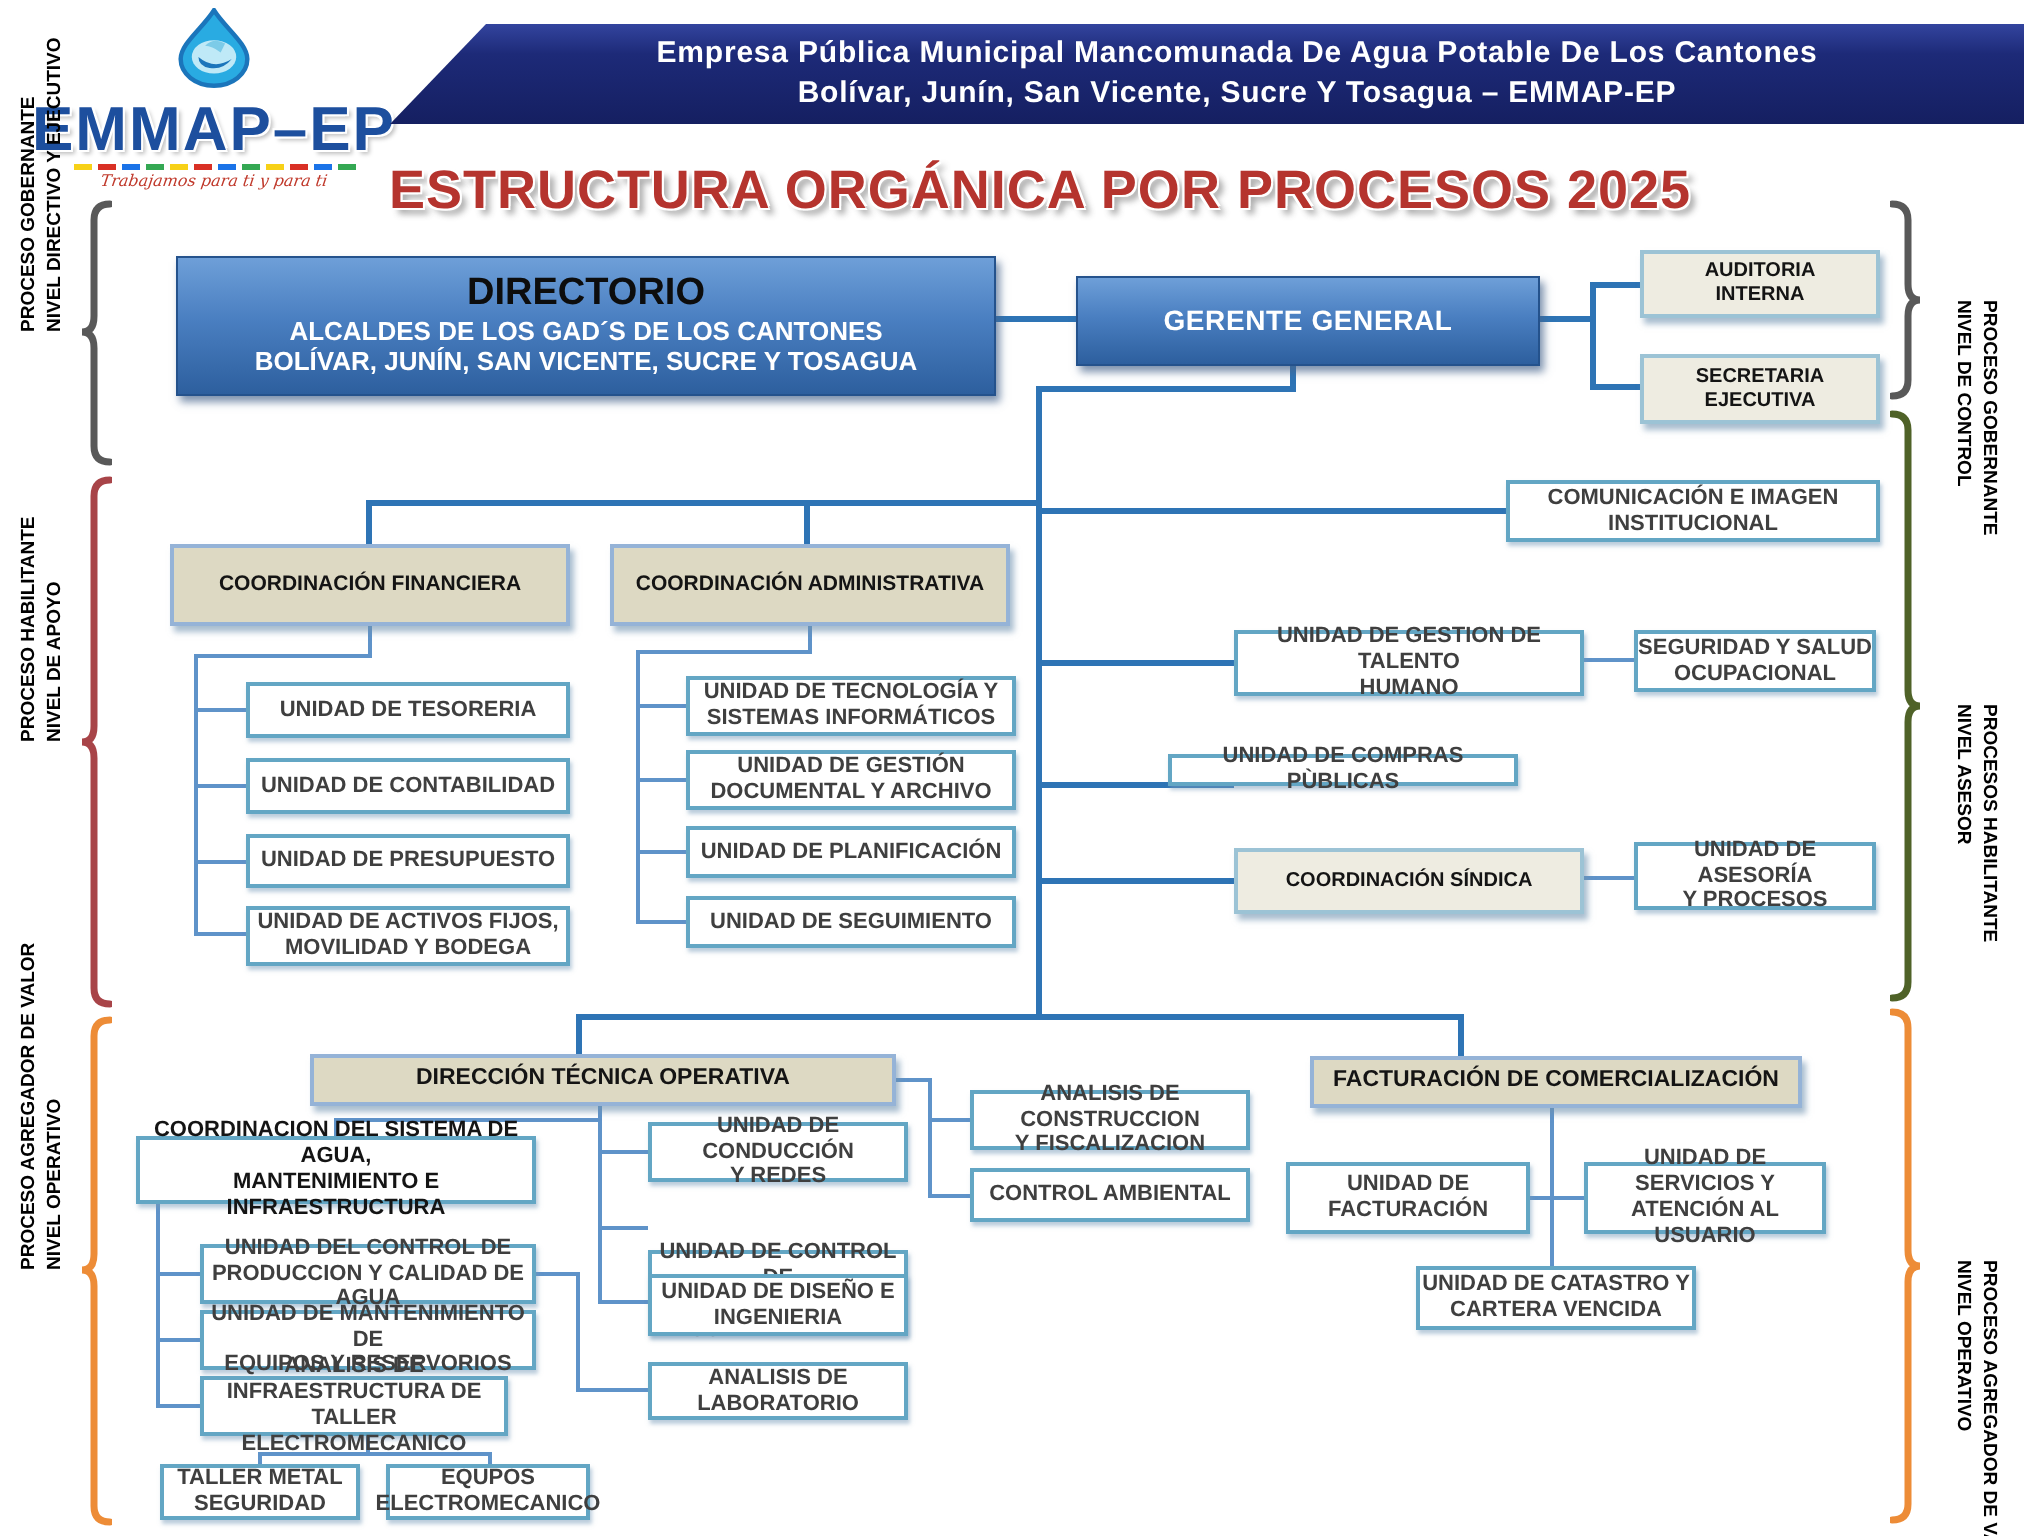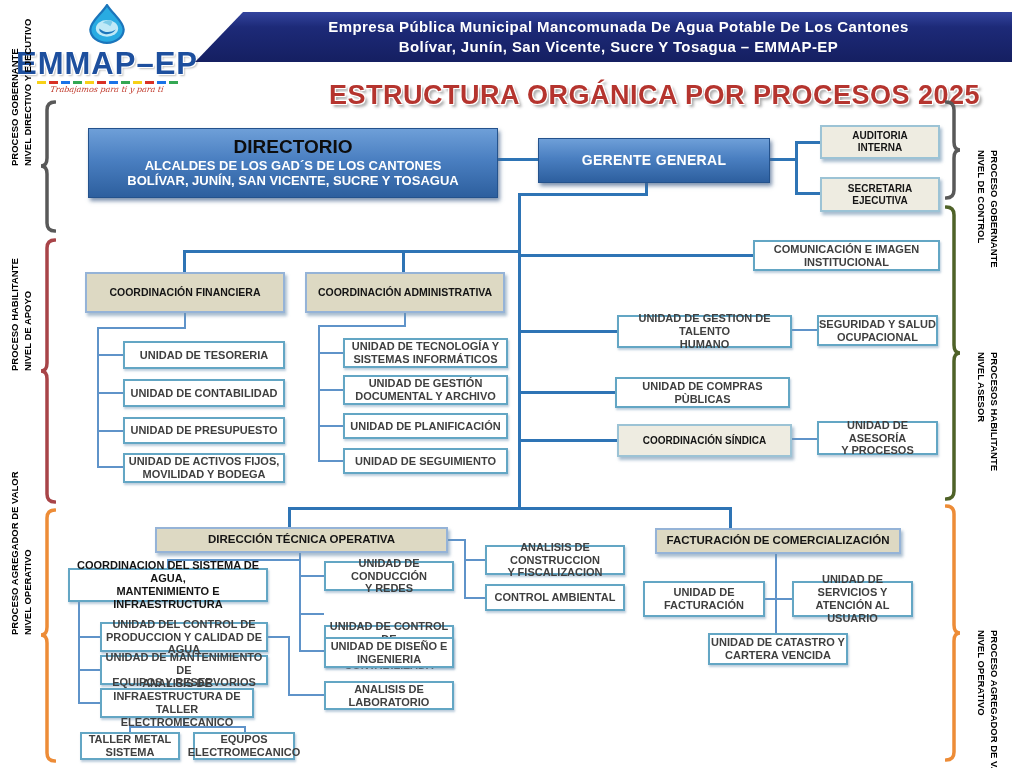--- a/index.html
+++ b/index.html
@@ -11,21 +11,21 @@
         text-shadow:-1px -1px 0 #fff,1px -1px 0 #fff,-1px 1px 0 #fff,1px 1px 0 #fff,2px 2px 2px rgba(0,0,0,.25);}
   #logo .stripe{display:flex;justify-content:center;gap:3px;margin-top:2px;}
   #logo .stripe i{display:block;width:9px;height:3px;}
   #logo .tag{font-family:"DejaVu Serif",serif;font-style:italic;font-size:8px;color:#c0392b;
         transform:skewX(-8deg);margin-top:1px;}
   #banner{position:absolute;left:195px;top:12px;width:817px;height:50px;
         background:linear-gradient(180deg,#33449e 0%,#1d2a78 30%,#151f61 100%);
         clip-path:polygon(48px 0,100% 0,100% 100%,0 100%);
         color:#fff;font-weight:bold;font-size:15px;letter-spacing:.4px;line-height:1.35;
         display:flex;flex-direction:column;justify-content:center;text-align:center;padding-left:30px;box-sizing:border-box;}
-  #main-title{position:absolute;left:60px;top:80px;width:920px;text-align:right;
+  #main-title{position:absolute;left:60px;top:80px;width:920px;text-align:center;
         font-size:27px;font-weight:800;letter-spacing:.5px;color:#b5342e;
         text-shadow:-1px -1px 0 #fff,1px -1px 0 #fff,-1px 1px 0 #fff,1px 1px 0 #fff,3px 3px 3px rgba(60,60,60,.45);}
   
   .rail-label{position:absolute;width:0;height:0;}
   .rl-inner{transform:translate(-50%,-50%) rotate(-90deg);white-space:nowrap;text-align:center;
         font-size:9.5px;font-weight:bold;color:#000;line-height:1.35;}
   .rl-inner.cw{transform:translate(-50%,-50%) rotate(90deg);}
   .brace{position:absolute;}
   
   .ln{position:absolute;background:#2e74b5;z-index:1;}
@@ -259,21 +259,21 @@
   </div>
 
   <div class="box b-white" style="left:817px;top:315px;width:121px;height:31px">
     <span>SEGURIDAD Y SALUD</span>
       <span>OCUPACIONAL</span>
   </div>
   <div class="box b-white" style="left:617px;top:315px;width:175px;height:33px">
     <span>UNIDAD DE GESTION  DE TALENTO</span>
       <span>HUMANO</span>
   </div>
-  <div class="box b-white" style="left:615px;top:377px;width:175px;height:31px">
+  <div class="box b-white" style="left:584px;top:377px;width:175px;height:16px">
     <span>UNIDAD DE COMPRAS  PÙBLICAS</span>
   </div>
   <div class="box b-cream" style="left:617px;top:424px;width:175px;height:33px">
     <span>COORDINACIÓN  SÍNDICA</span>
   </div>
   <div class="box b-white" style="left:817px;top:421px;width:121px;height:34px">
     <span>UNIDAD DE ASESORÍA</span>
       <span>Y PROCESOS</span>
   </div>
 
@@ -291,21 +291,21 @@
   <div class="box b-white" style="left:100px;top:655px;width:168px;height:30px">
     <span>UNIDAD DE  MANTENIMIENTO DE</span>
       <span>EQUIPOS Y RESERVORIOS</span>
   </div>
   <div class="box b-white" style="left:100px;top:688px;width:154px;height:30px">
     <span>ANALISIS DE INFRAESTRUCTURA DE</span>
       <span>TALLER ELECTROMECANICO</span>
   </div>
   <div class="box b-white" style="left:80px;top:732px;width:100px;height:28px">
     <span>TALLER METAL</span>
-      <span>SISTEMA</span>
+      <span>SEGURIDAD</span>
   </div>
   <div class="box b-white" style="left:193px;top:732px;width:102px;height:28px">
     <span>EQUPOS</span>
       <span>ELECTROMECANICO</span>
   </div>
 
   <div class="box b-white" style="left:324px;top:561px;width:130px;height:30px">
     <span>UNIDAD DE CONDUCCIÓN</span>
       <span>Y REDES</span>
   </div>

